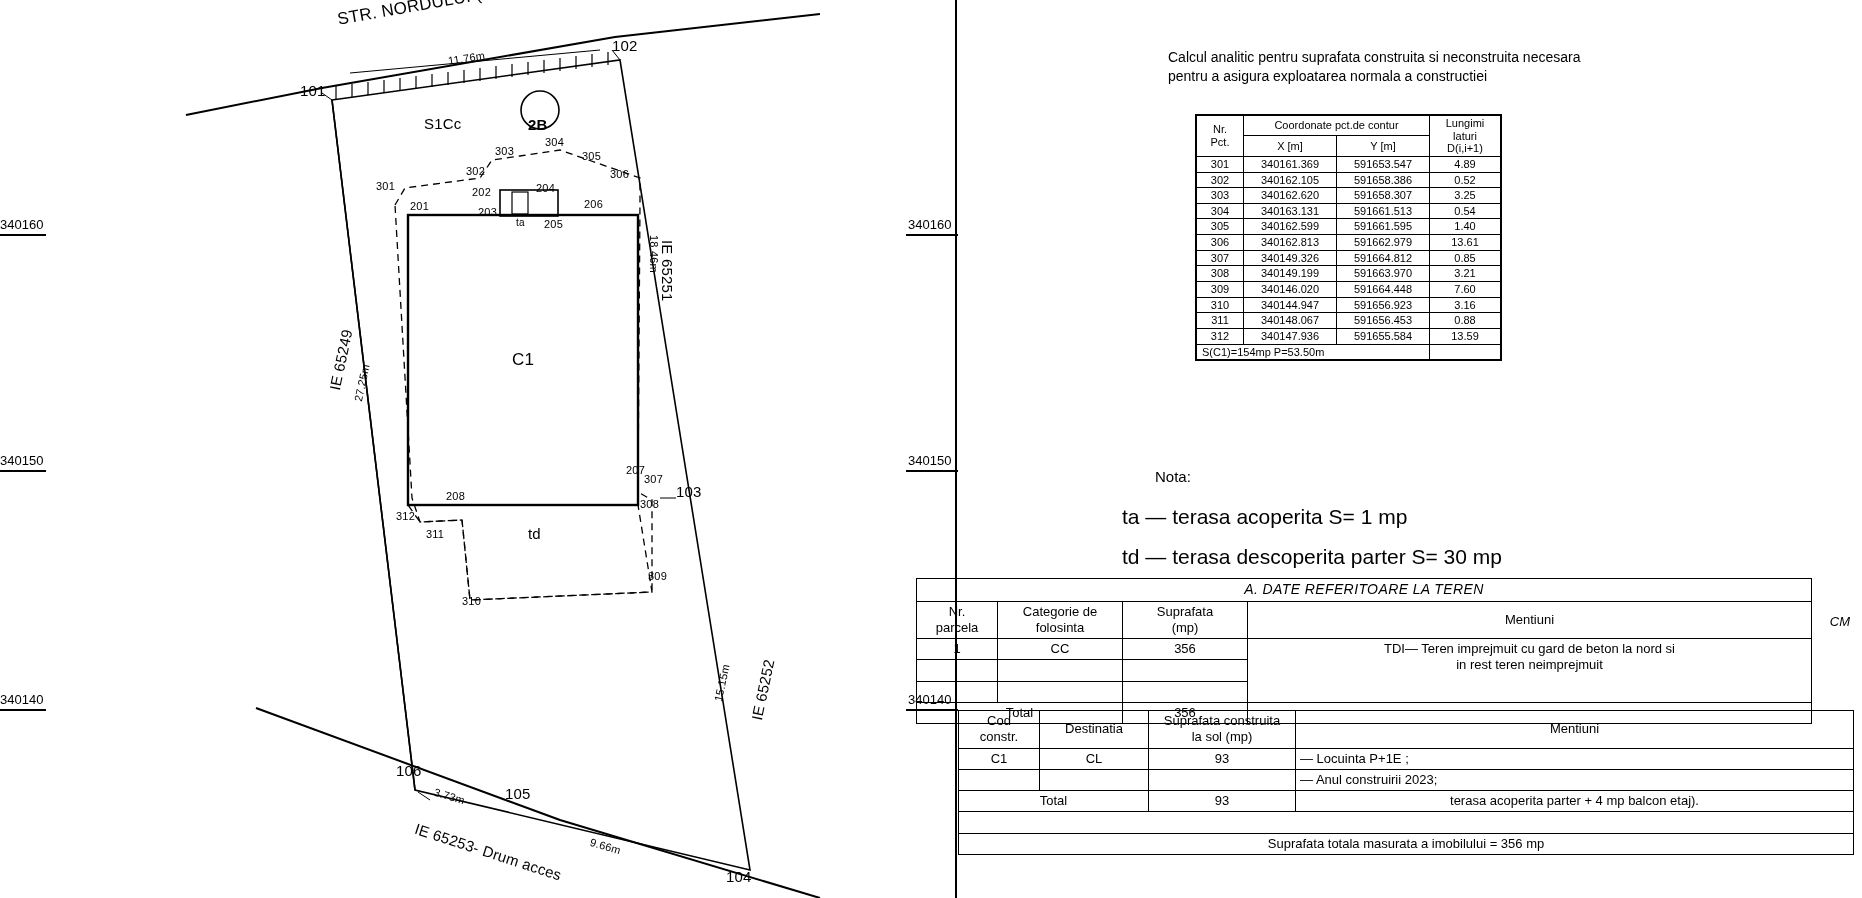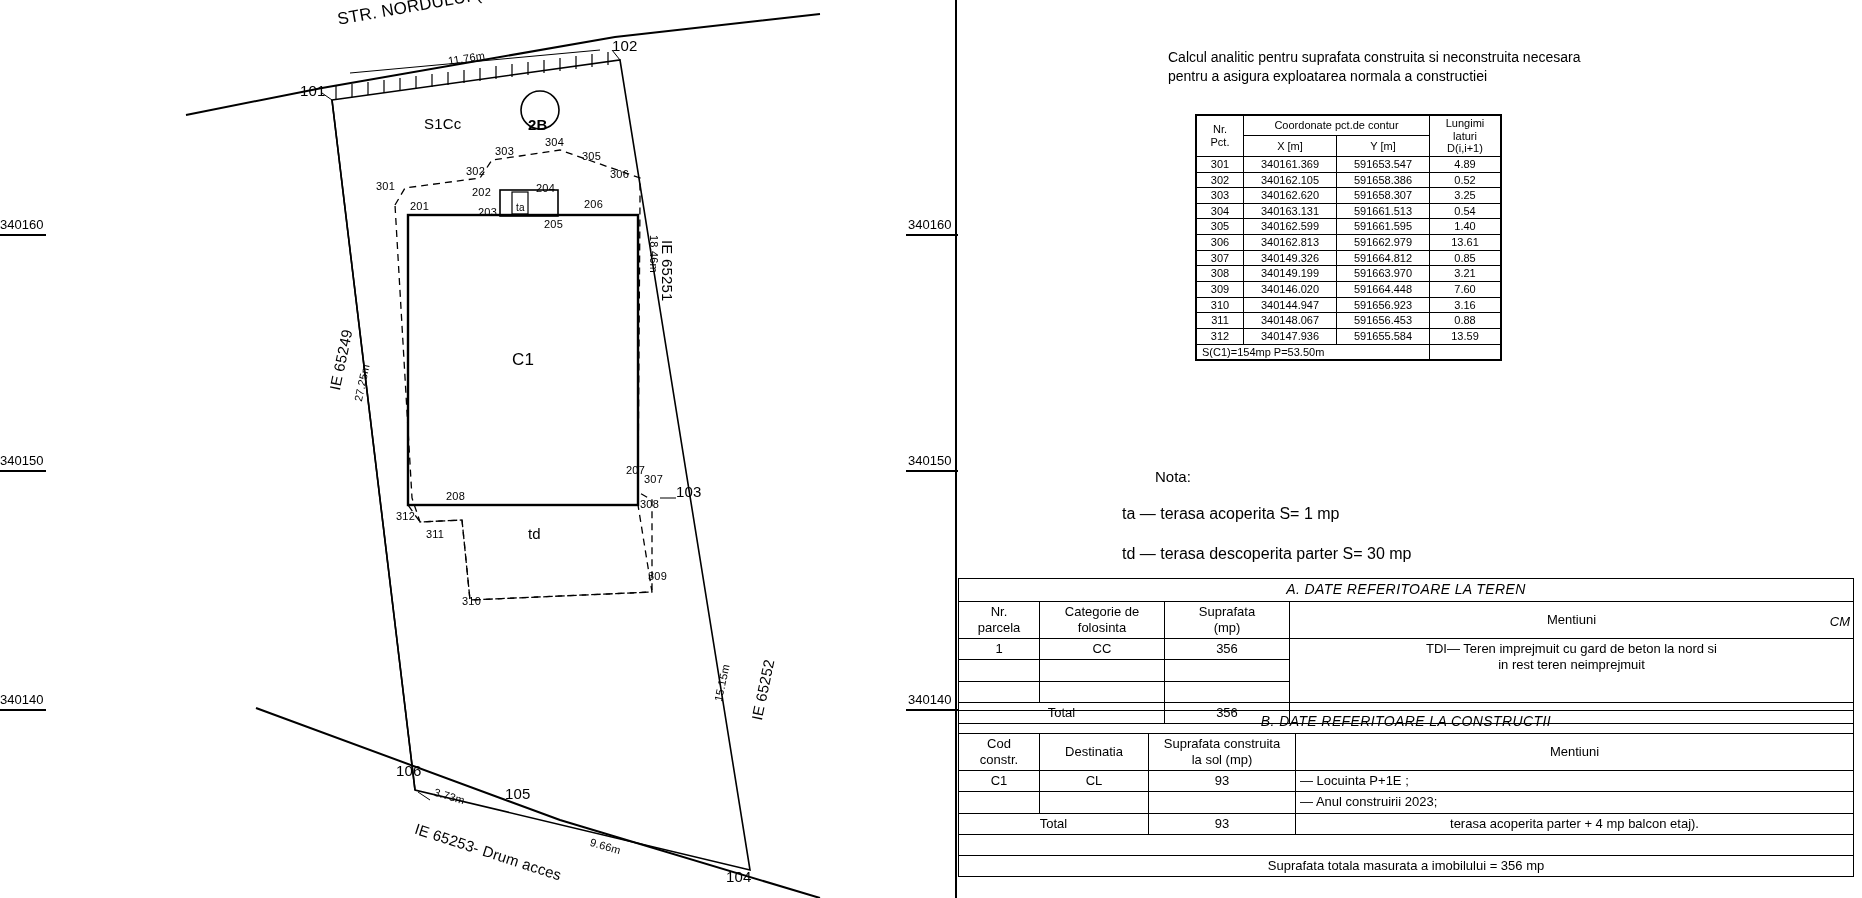--- a/index.html
+++ b/index.html
@@ -23,21 +23,21 @@
   .coordbox{position:absolute;left:1195px;top:114px;border:1.5px solid #000;background:#fff;}
   .coordbox table{border-collapse:collapse;font-size:11px;}
   .coordbox th,.coordbox td{border:1px solid #000;padding:1px 4px;text-align:center;font-weight:normal;line-height:1.15;}
   .coordbox th{font-size:11px;}
   .coordbox td.num{text-align:center;}
   .coordbox .sumrow td{border:1px solid #000;text-align:left;padding-left:5px;}
 
   .calctitle{position:absolute;left:1168px;top:48px;width:420px;font-size:14px;line-height:1.35;}
 
   .nota{position:absolute;left:1155px;top:468px;font-size:15px;}
-  .notaline{position:absolute;font-size:16px;white-space:nowrap;}
+  .notaline{position:absolute;font-size:21px;white-space:nowrap;}
 
   
   .dtable{position:absolute;border-collapse:collapse;font-size:13px;}
   .dtable td,.dtable th{border:1px solid #000;padding:2px 4px;vertical-align:middle;line-height:1.25;font-weight:normal;}
   .dtable .c{text-align:center;}
   .dtable .l{text-align:left;}
   .sectionhdr{text-align:center;font-style:italic;font-weight:bold;font-size:14px;letter-spacing:.4px;}
 
   .cmmark{position:absolute;right:12px;top:566px;font-size:13px;font-style:italic;margin-top:48px;}
 
@@ -110,21 +110,21 @@
   <div class="txt md" style="left:612px;top:37px;">102</div>
   <div class="txt md" style="left:676px;top:483px;">103</div>
   <div class="txt md" style="left:726px;top:868px;">104</div>
   <div class="txt md" style="left:505px;top:785px;">105</div>
   <div class="txt md" style="left:396px;top:762px;">106</div>
 
   <div class="txt md" style="left:424px;top:115px;">S1Cc</div>
   <div class="txt md bold" style="left:528px;top:116px;">2B</div>
   <div class="txt lg" style="left:512px;top:350px;">C1</div>
   <div class="txt md" style="left:528px;top:525px;">td</div>
-  <div class="txt xs" style="left:516px;top:202px;">ta</div>
+  <div class="txt xs" style="left:516px;top:217px;">ta</div>
 
   <div class="txt sm" style="left:410px;top:200px;">201</div>
   <div class="txt sm" style="left:472px;top:186px;">202</div>
   <div class="txt sm" style="left:478px;top:206px;">203</div>
   <div class="txt sm" style="left:536px;top:182px;">204</div>
   <div class="txt sm" style="left:544px;top:218px;">205</div>
   <div class="txt sm" style="left:584px;top:198px;">206</div>
   <div class="txt sm" style="left:602px;top:464px;margin-left:24px;">207</div>
   <div class="txt sm" style="left:446px;top:490px;">208</div>
 
@@ -272,21 +272,21 @@
       </tfoot>
     </table>
   </div>
 
   <div class="nota">Nota:</div>
   <div class="notaline" style="left:1122px;top:505px;">ta — terasa acoperita S= 1 mp</div>
   <div class="notaline" style="left:1122px;top:545px;">td — terasa descoperita parter S= 30 mp</div>
 
   <div class="cmmark">CM</div>
 
-  <table class="dtable" style="left:958px;top:578px;width:896px;">
+  <table class="dtable" style="left:916px;top:578px;width:896px;">
     <tbody>
         <tr>
           <td colspan="4" class="sectionhdr">A. DATE REFERITOARE LA TEREN</td>
         </tr>
     <tr>
       <td class="c" style="width:72px;">
         <div>Nr.</div>
         <div>parcela</div>
       </td>
       <td class="c" style="width:116px;">
@@ -321,23 +321,20 @@
     <tr>
       <td class="c" colspan="2">Total</td>
       <td class="c">356</td>
       <td></td>
     </tr>
   </tbody>
     </table>
 
   <table class="dtable" style="left:958px;top:710px;width:896px;">
     <tbody>
-        <tr>
-          <td colspan="4" class="sectionhdr">B. DATE REFERITOARE LA CONSTRUCTII</td>
-        </tr>
     <tr>
       <td class="c" style="width:72px;">
         <div>Cod</div>
         <div>constr.</div>
       </td>
       <td class="c" style="width:100px;">Destinatia</td>
       <td class="c" style="width:138px;">
         <div>Suprafata construita</div>
         <div>la sol (mp)</div>
       </td>

